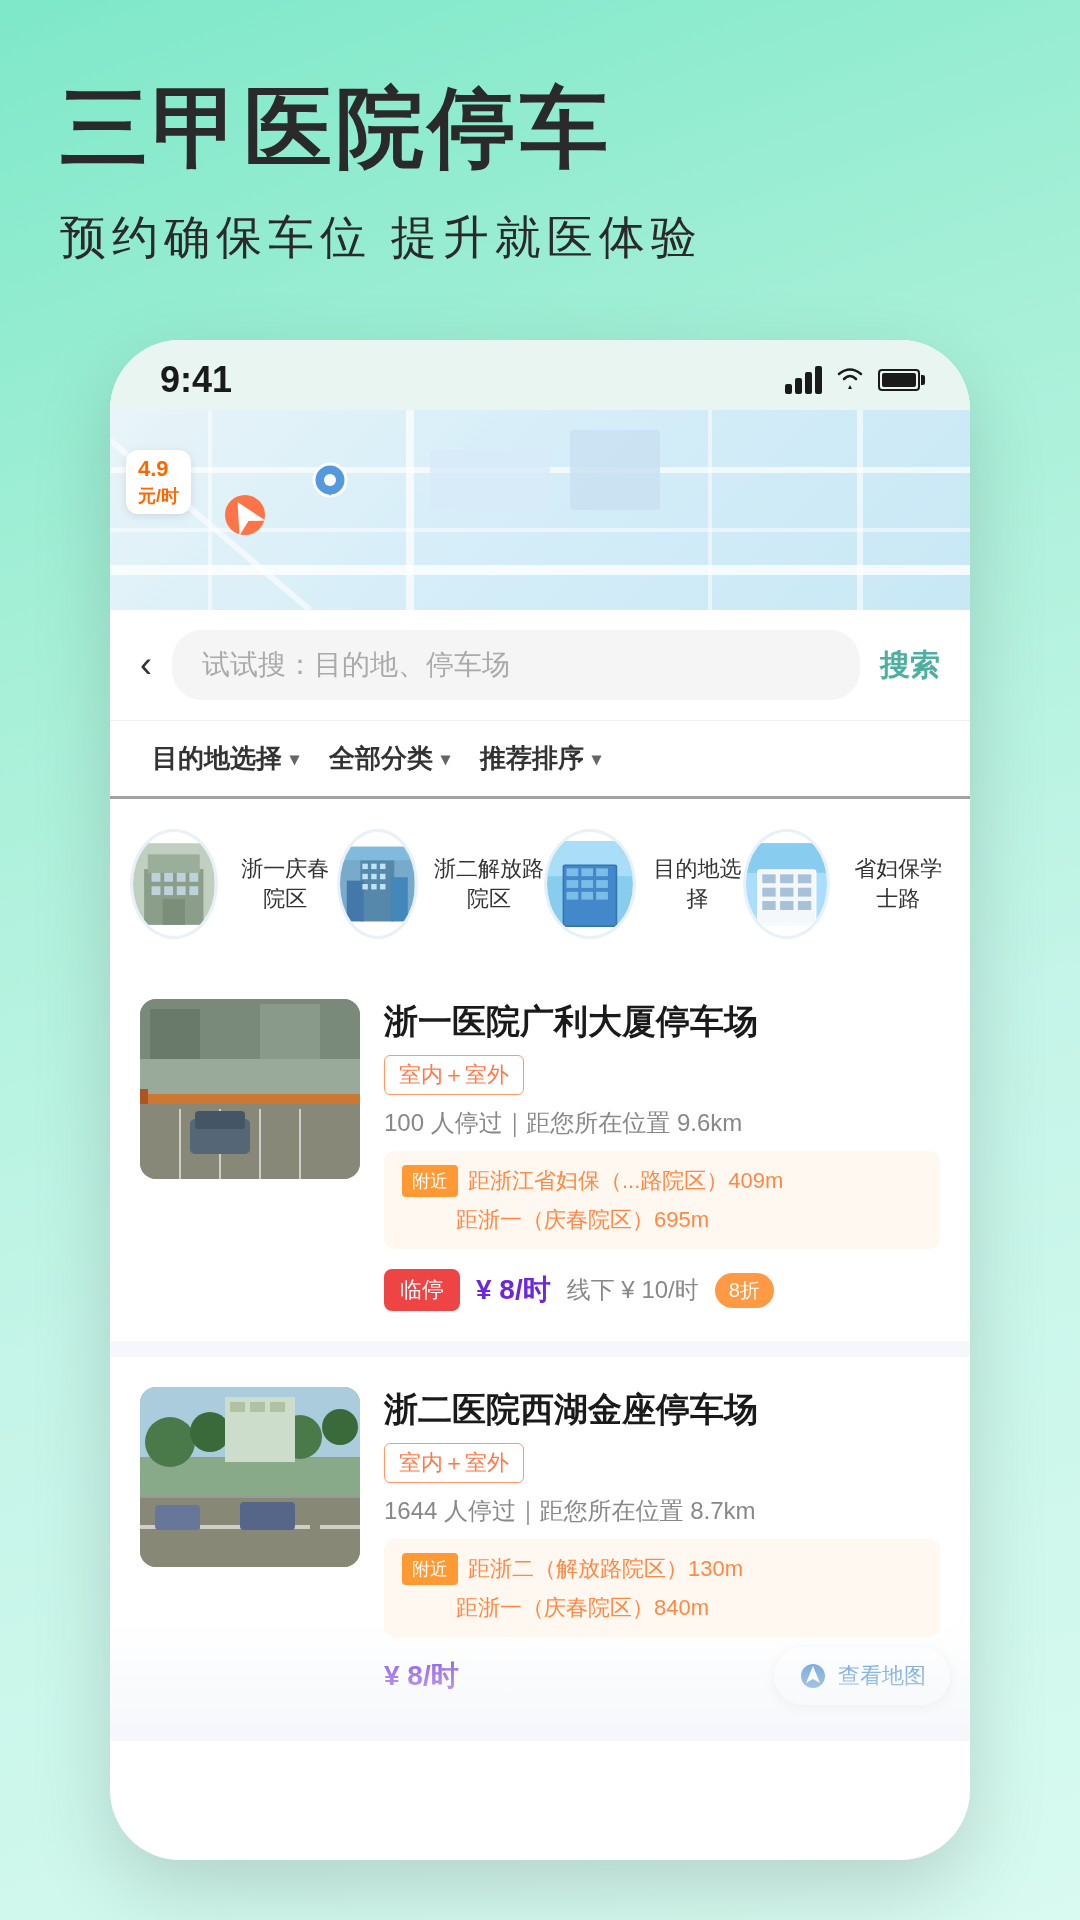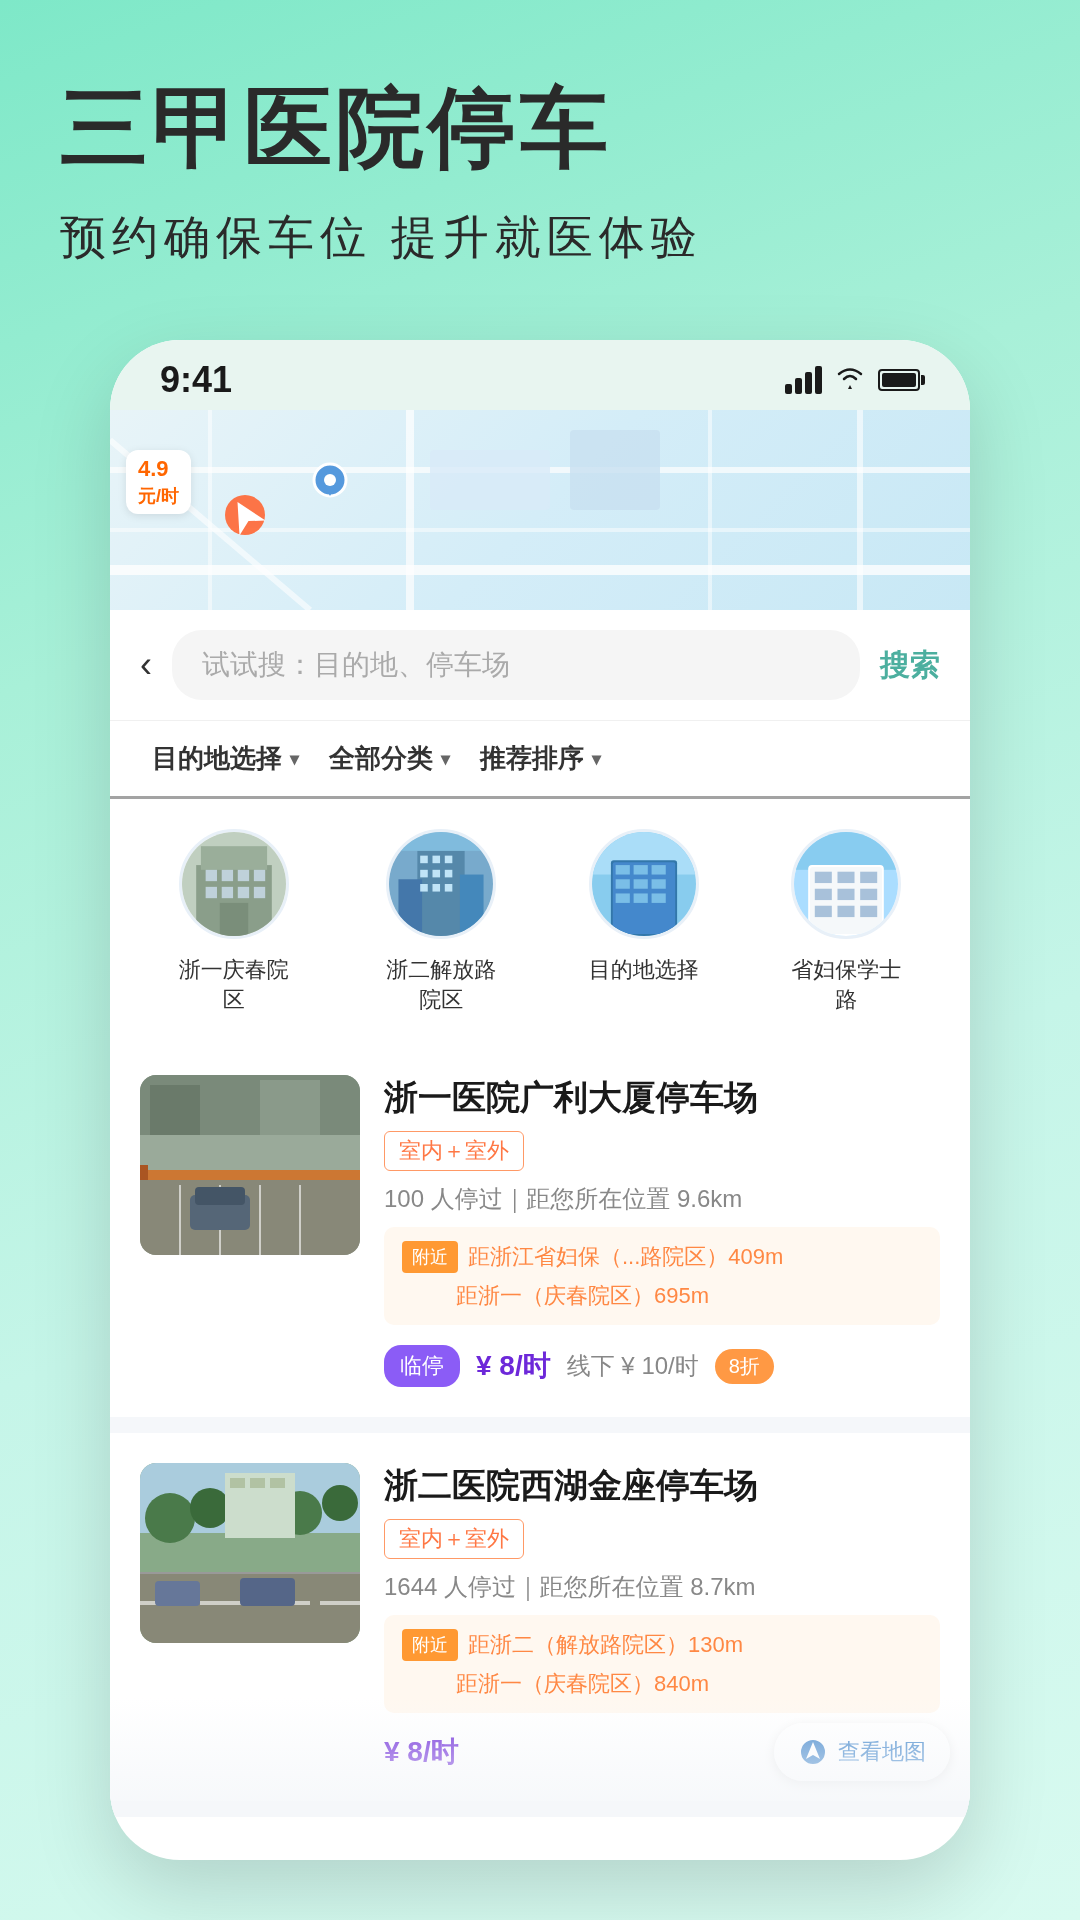--- a/index.html
+++ b/index.html
@@ -219,21 +219,21 @@
     
     .hospital-row {
       display: flex;
       padding: 30px 20px;
       gap: 0;
       background: white;
       justify-content: space-around;
     }
     .hospital-item {
       display: flex;
-      flex-direction: column;
+      flex-direction: row;
       align-items: center;
       gap: 16px;
       cursor: pointer;
     }
     .hospital-avatar {
       width: 110px;
       height: 110px;
       border-radius: 50%;
       overflow: hidden;
       border: 3px solid #e8f0f8;
@@ -316,25 +316,25 @@
       font-size: 22px;
       color: #ff8844;
     }
     .price-row {
       display: flex;
       align-items: center;
       gap: 16px;
       margin-top: 8px;
     }
     .temp-badge {
-      background: #8b5cf6;
+      background: #ef4444;
       color: white;
       font-size: 22px;
       padding: 6px 16px;
-      border-radius: 17px;
+      border-radius: 8px;
     }
     .price-main {
       font-size: 28px;
       color: #6d28d9;
       font-weight: 600;
     }
     .price-offline {
       font-size: 24px;
       color: #888;
     }

